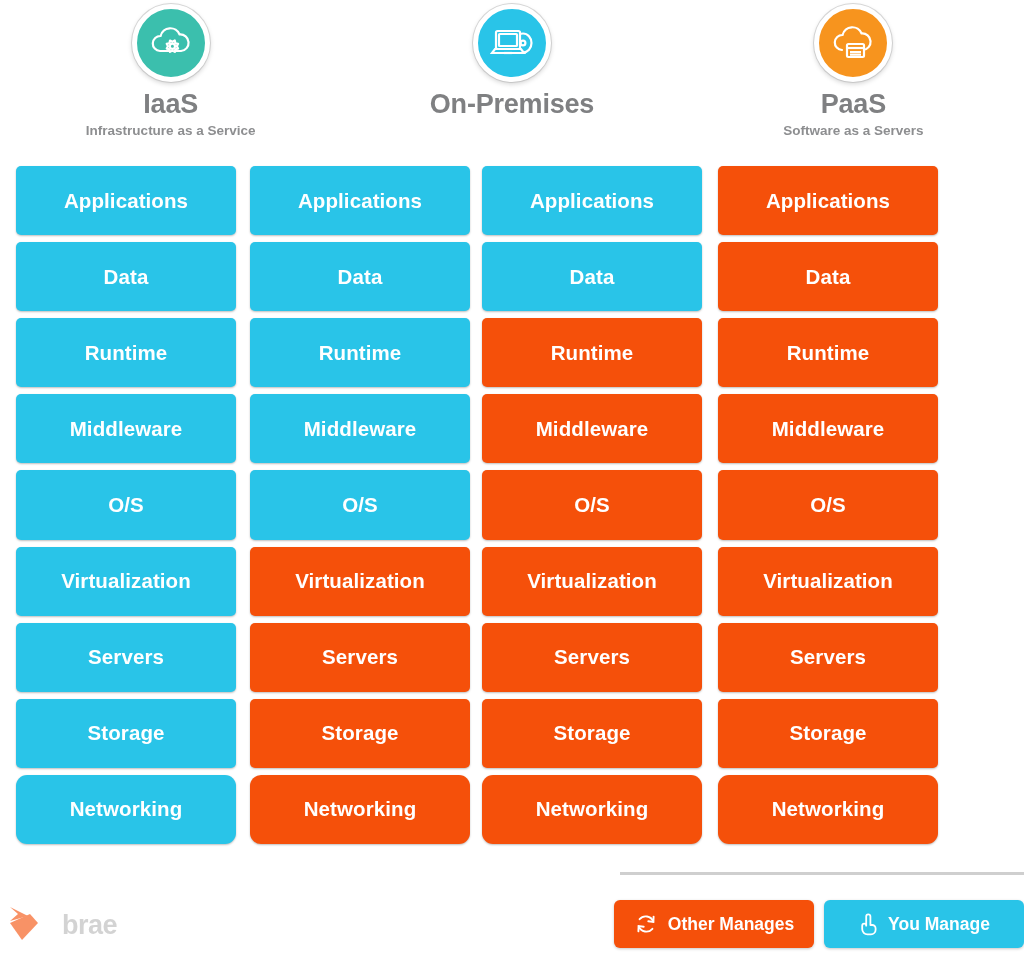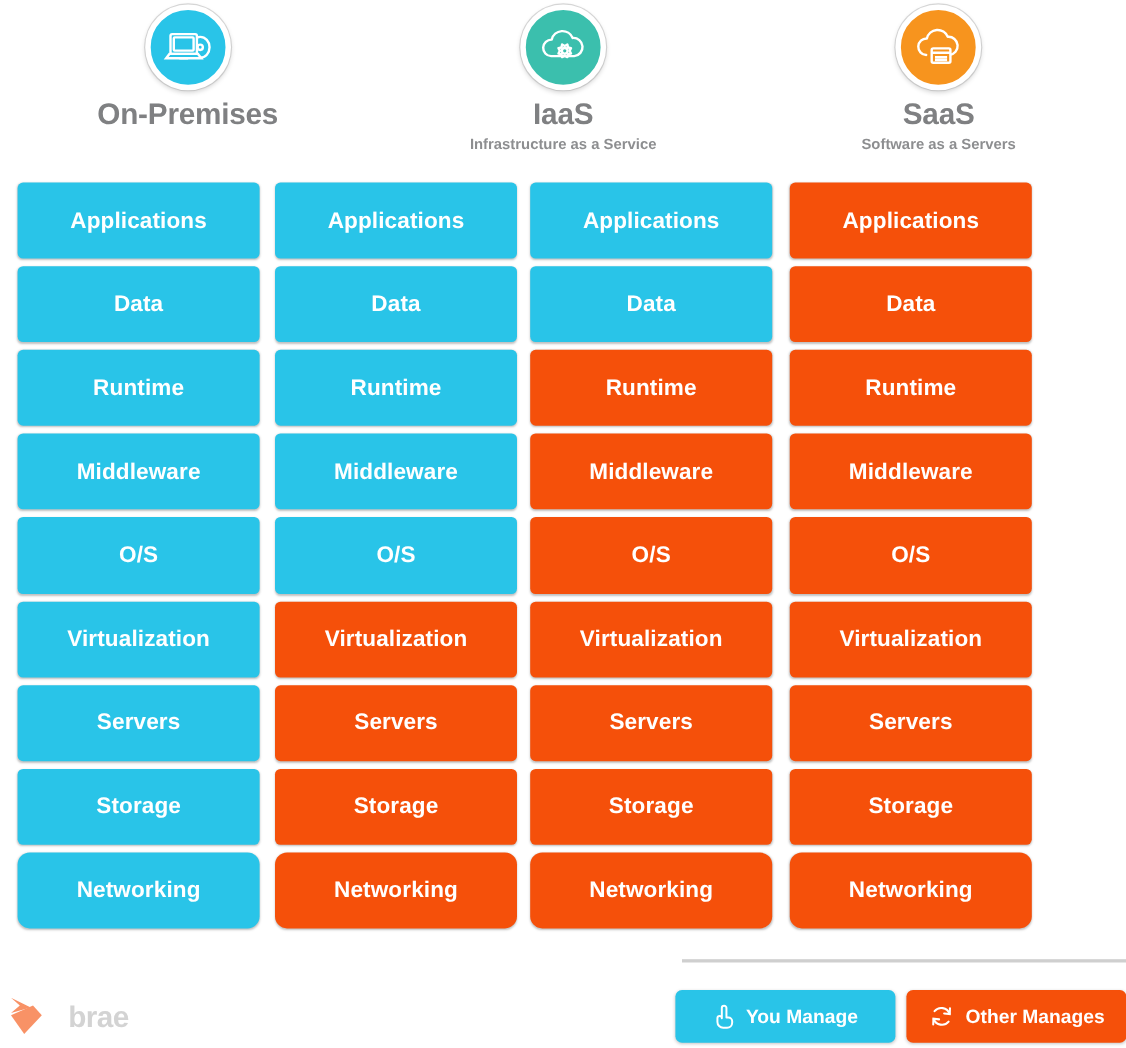--- a/index.html
+++ b/index.html
@@ -149,59 +149,59 @@
     font-weight: bold;
     color: #b9b9b9;
     letter-spacing: -0.5px;
     line-height: 1;
   }
 </style>
 </head>
 <body>
 
 <div id="headers">
+
+  <div class="header-col">
+    <div class="icon-circle" style="background:#3bbfad">
+      <svg width="48" height="42" viewBox="0 0 48 42" fill="none" stroke="#ffffff" stroke-width="2.2">
+        <path d="M13 29 a7.5 7.5 0 0 1 0.6 -15 a10 10 0 0 1 19 -1.5 a7.5 7.5 0 0 1 1.4 16.5 Z" stroke-linejoin="round"></path>
+        <path d="M23 18.5 l2.4 1.3 2.4 -1.3 0.6 2.7 2.7 0.6 -1.3 2.4 1.3 2.4 -2.7 0.6 -0.6 2.7 -2.4 -1.3 -2.4 1.3 -0.6 -2.7 -2.7 -0.6 1.3 -2.4 -1.3 -2.4 2.7 -0.6 Z" fill="#3bbfad" stroke-linejoin="round"></path>
+        <circle cx="25.4" cy="24.2" r="2.6"></circle>
+      </svg>
+    </div>
+    <div class="col-title">IaaS</div>
+    <div class="col-sub">Infrastructure as a Service</div>
+  </div>
 
   <div class="header-col">
     <div class="icon-circle" style="background:#29c4e8">
       <svg width="48" height="40" viewBox="0 0 48 40" fill="none" stroke="#ffffff" stroke-width="2.2">
         <ellipse cx="35" cy="20" rx="8.5" ry="9.5"></ellipse>
         <circle cx="35" cy="20" r="2.4"></circle>
         <rect x="8" y="8" width="24" height="18" rx="1.6" fill="#29c4e8"></rect>
         <rect x="11" y="11" width="18" height="12" rx="0.8"></rect>
         <path d="M4 30 H36 L33 26 H7 Z" fill="#29c4e8"></path>
         <path d="M16 30 h8"></path>
       </svg>
     </div>
     <div class="col-title">On-Premises</div>
     <div class="col-sub empty"></div>
   </div>
 
-  <div class="header-col">
-    <div class="icon-circle" style="background:#3bbfad">
-      <svg width="48" height="42" viewBox="0 0 48 42" fill="none" stroke="#ffffff" stroke-width="2.2">
-        <path d="M13 29 a7.5 7.5 0 0 1 0.6 -15 a10 10 0 0 1 19 -1.5 a7.5 7.5 0 0 1 1.4 16.5 Z" stroke-linejoin="round"></path>
-        <path d="M23 18.5 l2.4 1.3 2.4 -1.3 0.6 2.7 2.7 0.6 -1.3 2.4 1.3 2.4 -2.7 0.6 -0.6 2.7 -2.4 -1.3 -2.4 1.3 -0.6 -2.7 -2.7 -0.6 1.3 -2.4 -1.3 -2.4 2.7 -0.6 Z" fill="#3bbfad" stroke-linejoin="round"></path>
-        <circle cx="25.4" cy="24.2" r="2.6"></circle>
-      </svg>
-    </div>
-    <div class="col-title">IaaS</div>
-    <div class="col-sub">Infrastructure as a Service</div>
-  </div>
-
 
   <div class="header-col">
     <div class="icon-circle" style="background:#f7941e">
       <svg width="48" height="42" viewBox="0 0 48 42" fill="none" stroke="#ffffff" stroke-width="2.2">
         <path d="M13 28 a7.5 7.5 0 0 1 0.6 -15 a10 10 0 0 1 19 -1.5 a7.5 7.5 0 0 1 1.4 16.5" stroke-linejoin="round" stroke-linecap="round"></path>
         <rect x="18" y="22" width="17" height="13" rx="1.4" fill="#f7941e"></rect>
         <path d="M18 26 h17"></path>
         <path d="M21 30 h11 M21 32.6 h11"></path>
       </svg>
     </div>
-    <div class="col-title">SaaS</div>
+    <div class="col-title">PaaS</div>
     <div class="col-sub">Software as a Servers</div>
   </div>
 
 </div>
 
 <div id="stacks">
     <div class="stack-col first">
       <div class="layer you">Applications</div>
       <div class="layer you">Data</div>
       <div class="layer you">Runtime</div>
@@ -243,38 +243,38 @@
       <div class="layer other">Virtualization</div>
       <div class="layer other">Servers</div>
       <div class="layer other">Storage</div>
       <div class="layer other">Networking</div>
     </div>
   </div>
 
 <div id="legend-rule"></div>
 
 <div id="legend">
-  <div class="legend-chip you">
-    <span>
-      <svg width="20" height="24" viewBox="0 0 20 24" fill="none" stroke="#ffffff" stroke-width="1.8" stroke-linejoin="round" stroke-linecap="round">
-        <path d="M8.2 12.5 V4.4 a2.1 2.1 0 0 1 4.2 0 V13 h1.8 a3.4 3.4 0 0 1 3.4 3.4 v1.3 a4.6 4.6 0 0 1 -4.6 4.6 h-3.6 a5.2 5.2 0 0 1 -5.2 -5.2 v-3.4 a2 2 0 0 1 4 0 z"></path>
-      </svg>
-    </span>
-    <span>You Manage</span>
-  </div>
   <div class="legend-chip other">
     <span>
       <svg width="24" height="24" viewBox="0 0 24 24" fill="none" stroke="#ffffff" stroke-width="1.9" stroke-linecap="round">
         <path d="M19.2 9.6 A8 8 0 0 0 5.6 7.2"></path>
         <path d="M4.8 14.4 A8 8 0 0 0 18.4 16.8"></path>
         <path d="M19.6 4.6 L19.4 9.9 L14.3 9.3"></path>
         <path d="M4.4 19.4 L4.6 14.1 L9.7 14.7"></path>
       </svg>
     </span>
     <span>Other Manages</span>
+  </div>
+  <div class="legend-chip you">
+    <span>
+      <svg width="20" height="24" viewBox="0 0 20 24" fill="none" stroke="#ffffff" stroke-width="1.8" stroke-linejoin="round" stroke-linecap="round">
+        <path d="M8.2 12.5 V4.4 a2.1 2.1 0 0 1 4.2 0 V13 h1.8 a3.4 3.4 0 0 1 3.4 3.4 v1.3 a4.6 4.6 0 0 1 -4.6 4.6 h-3.6 a5.2 5.2 0 0 1 -5.2 -5.2 v-3.4 a2 2 0 0 1 4 0 z"></path>
+      </svg>
+    </span>
+    <span>You Manage</span>
   </div>
 </div>
 
 <div id="logo">
   <span>
     <svg width="36" height="38" viewBox="0 0 36 38" fill="#f5500a">
       <path d="M2 3 L20 12 L2 17 L10 10 Z"></path>
       <path d="M2 19 L22 10 L30 19 L14 36 Z"></path>
     </svg>
   </span>

